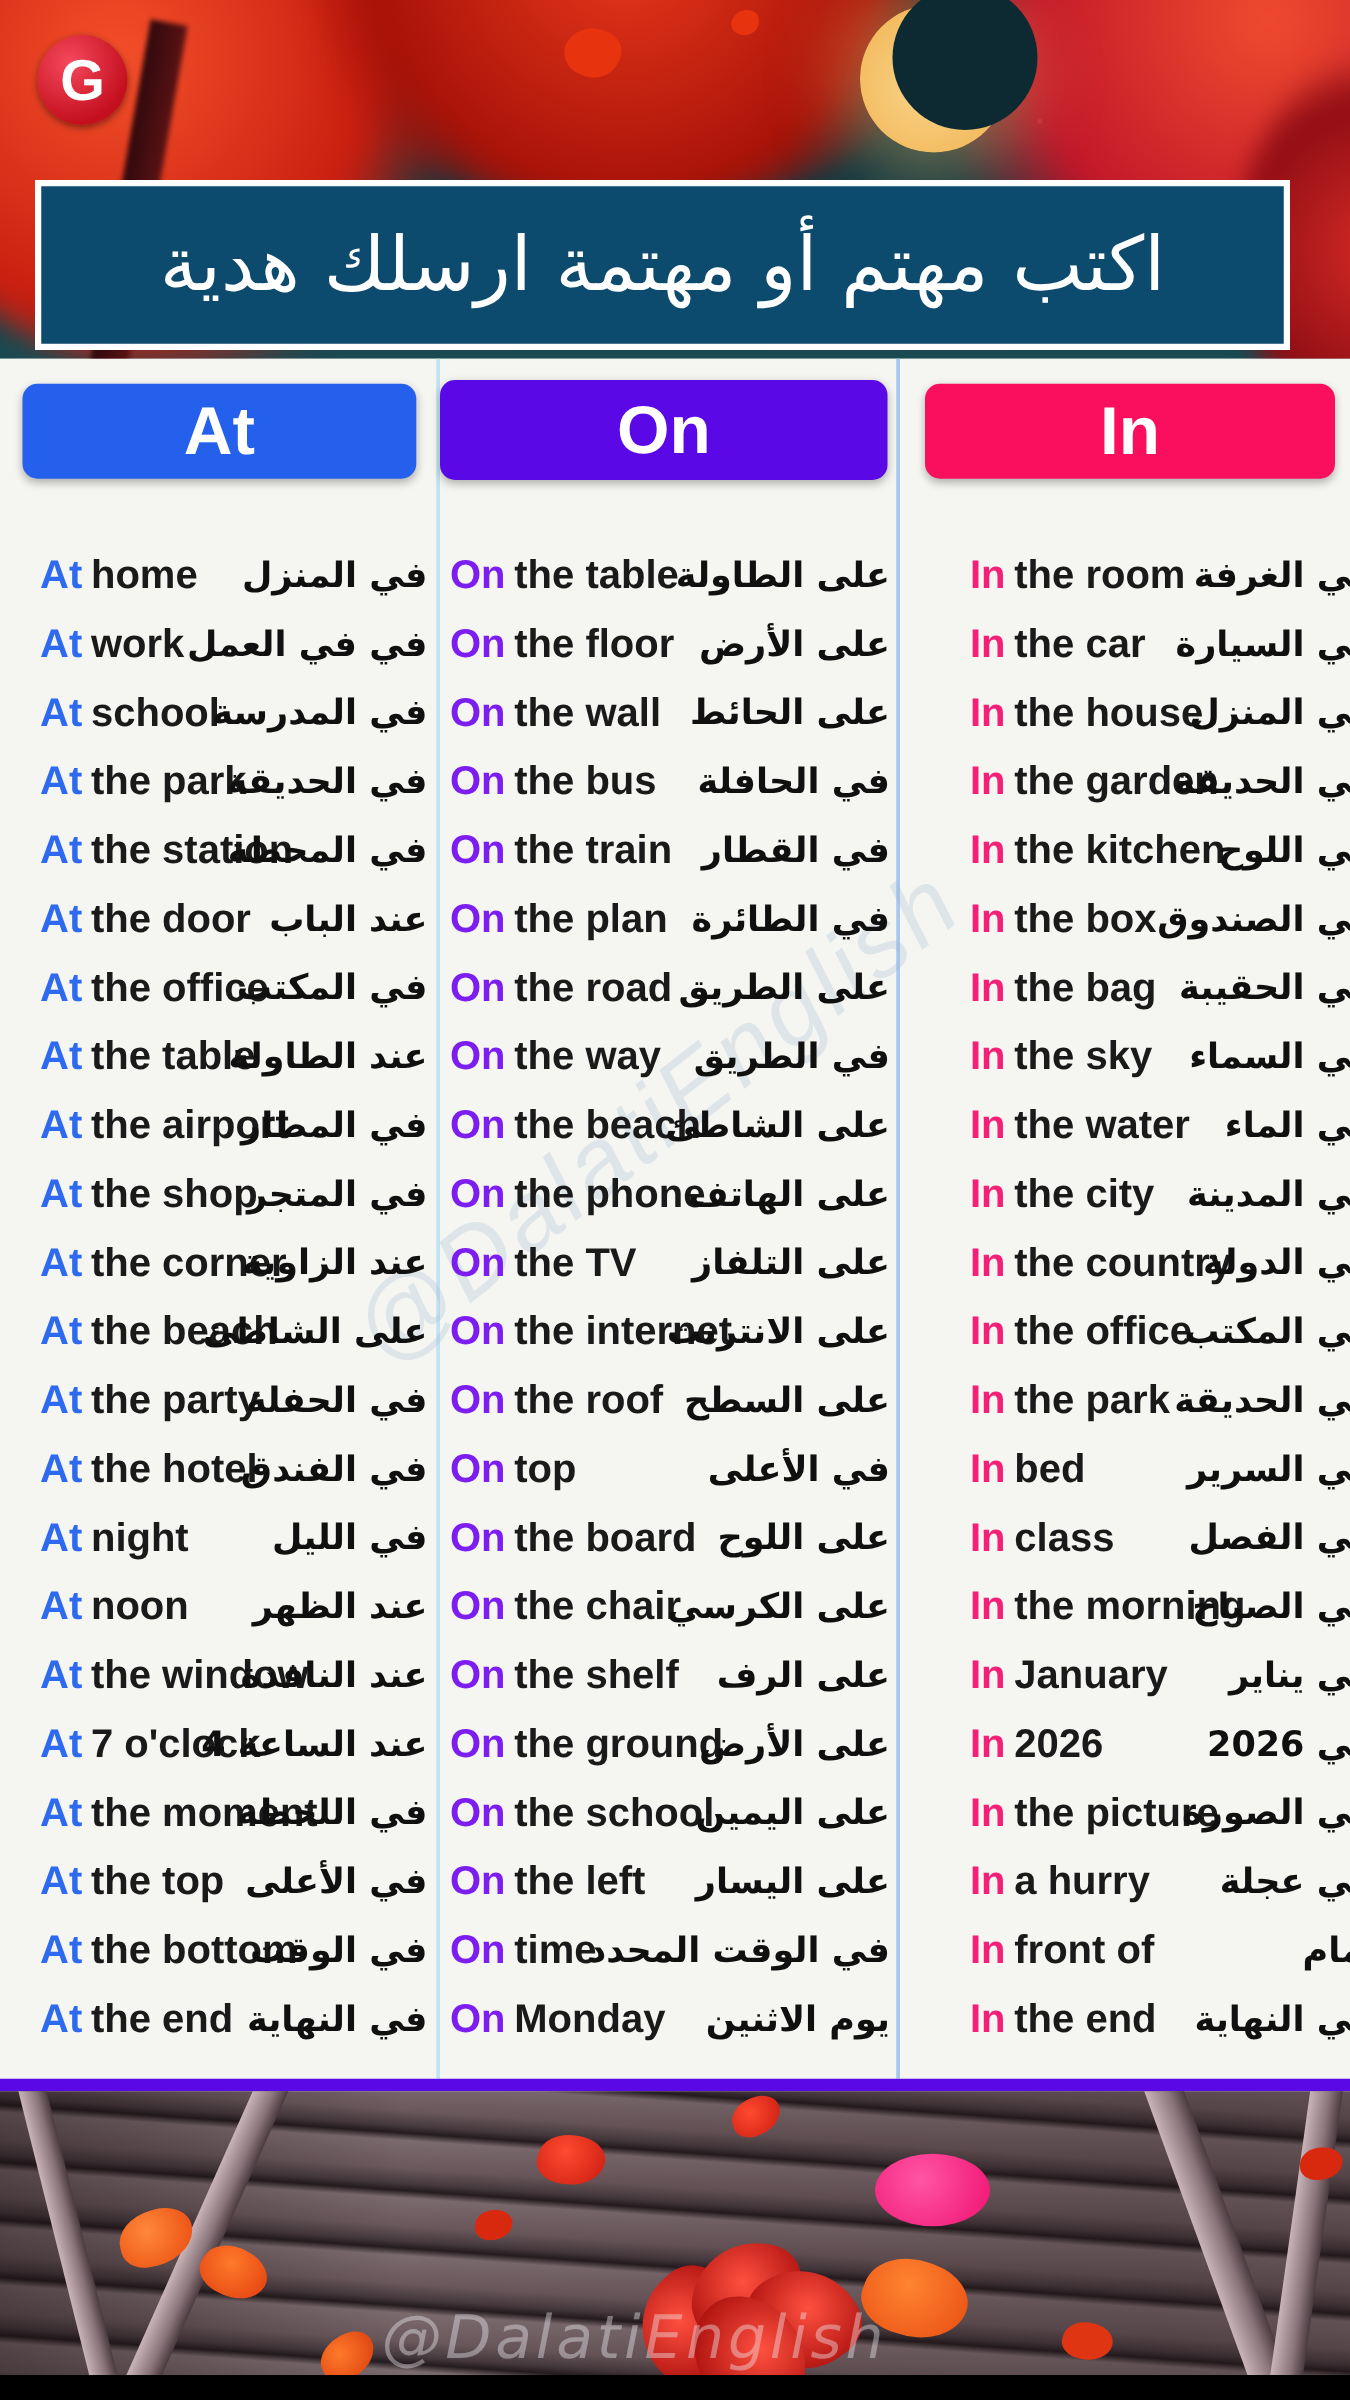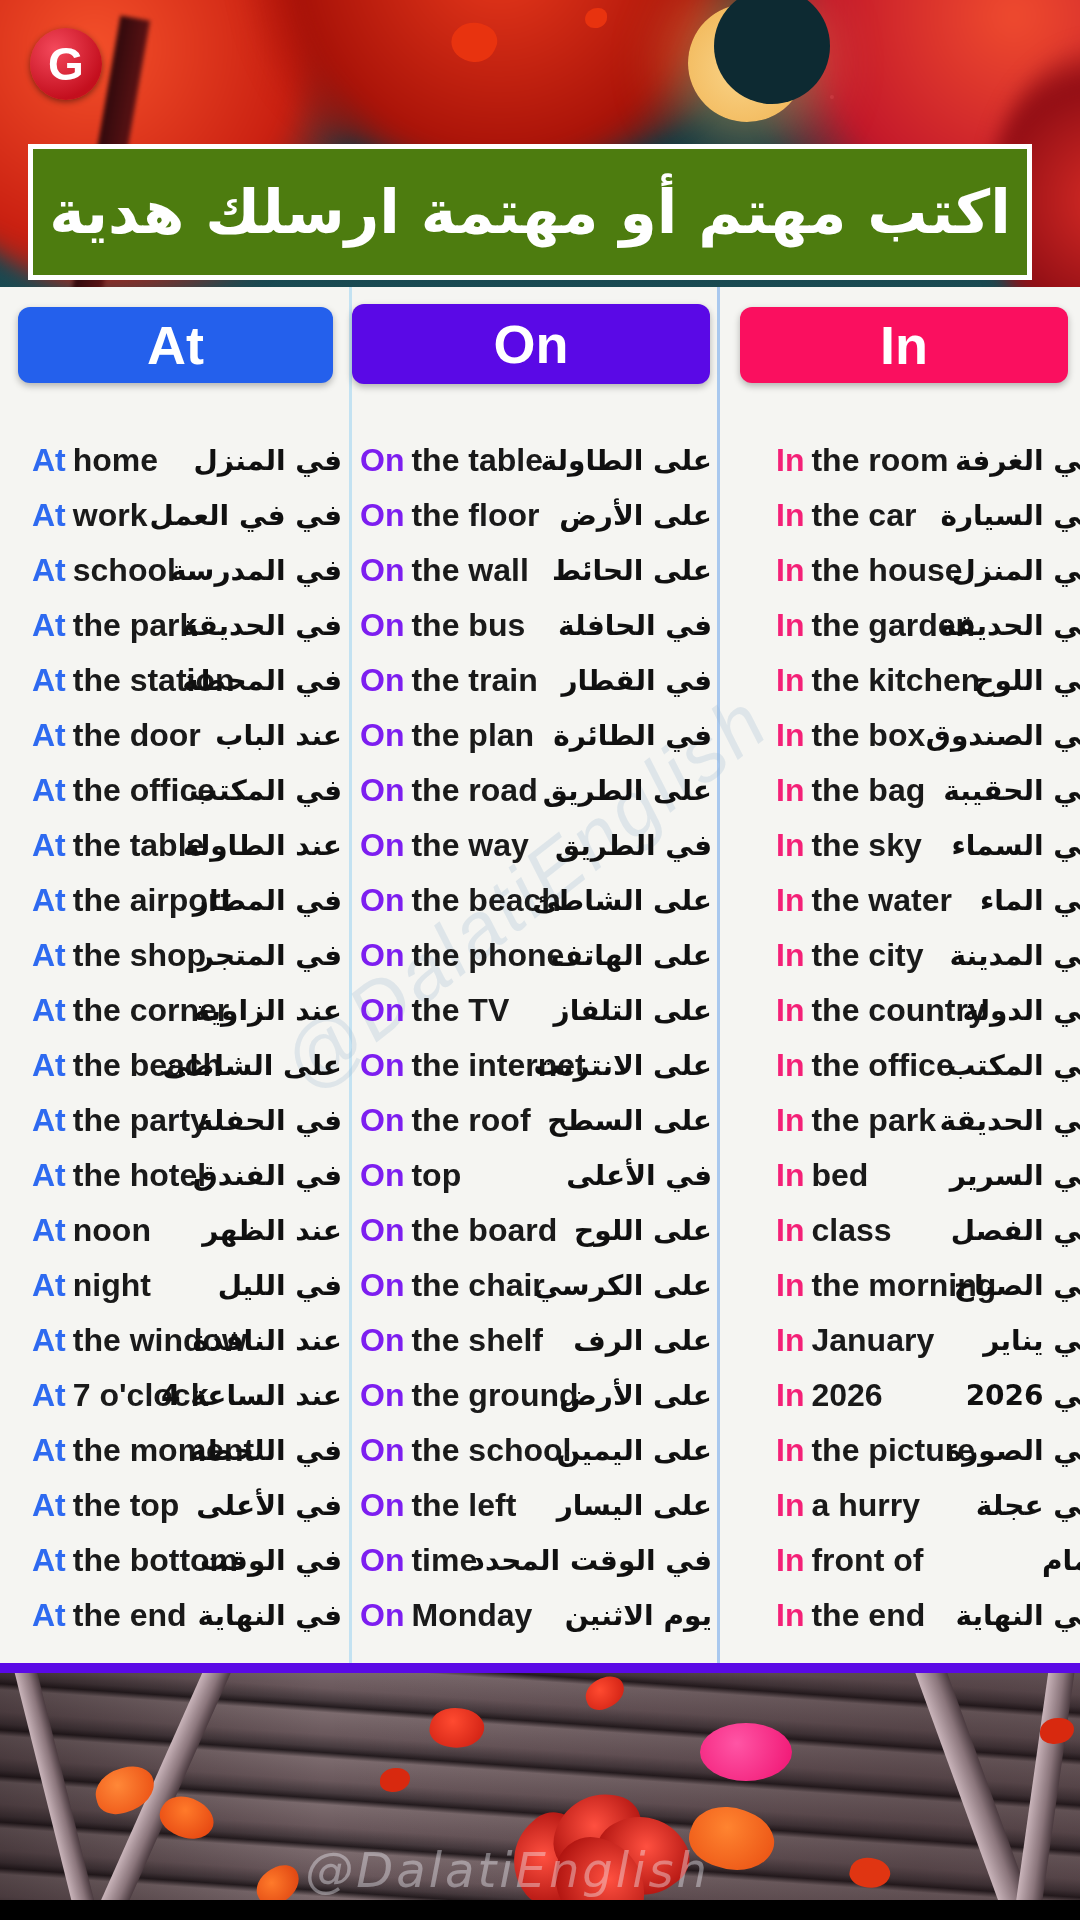--- a/index.html
+++ b/index.html
@@ -26,22 +26,22 @@
   #trunk{position:absolute;left:96px;top:16px;width:30px;height:280px;background:linear-gradient(90deg,#30090c,#5a1214);transform:rotate(10deg);filter:blur(2px);}
   .leaf{position:absolute;background:#e8330f;border-radius:60% 40% 55% 45%;}
   #leaf1{left:452px;top:22px;width:44px;height:40px;transform:rotate(25deg);}
   #leaf2{left:585px;top:8px;width:22px;height:20px;}
   
   .logo{position:absolute;left:30px;top:28px;width:72px;height:72px;border-radius:50%;
     background:radial-gradient(circle at 35% 30%,#f4495c,#c40f1e 72%);
     display:flex;align-items:center;justify-content:center;box-shadow:0 2px 6px rgba(0,0,0,.45);}
   .logo span{color:#fff;font-size:46px;font-weight:bold;}
   
-  .banner{position:absolute;left:28px;top:144px;width:1004px;height:136px;background:#4d7c0f;
-    border:5px solid #fff;box-sizing:border-box;display:flex;align-items:center;justify-content:center;font-weight:bold;}
+  .banner{position:absolute;left:28px;top:144px;width:1004px;height:136px;background:#0c4a6e;
+    border:5px solid #fff;box-sizing:border-box;display:flex;align-items:center;justify-content:center;}
   .banner .txt{color:#fff;font-size:60px;direction:rtl;white-space:nowrap;font-family:"DejaVu Sans",sans-serif;}
   
   .panel{position:absolute;left:0;top:287px;width:1080px;height:1376px;background:#f5f5f2;}
   .divider{position:absolute;top:0;width:3px;height:100%;}
   #div1{left:349px;}
   #div2{left:717px;}
   .header{position:absolute;border-radius:12px;display:flex;align-items:center;justify-content:center;
     color:#fff;font-weight:bold;font-size:54px;box-shadow:0 3px 7px rgba(0,0,0,.28);}
   .rows{position:absolute;top:145px;}
   #rows-at{left:32px;width:310px;}
@@ -178,26 +178,26 @@
       </div>
       <div class="row">
         <span class="en"><span class="prefix" style="color: rgb(46, 106, 240);">At</span><span>the party</span></span>
         <span class="ar" dir="rtl">في الحفلة</span>
       </div>
       <div class="row">
         <span class="en"><span class="prefix" style="color: rgb(46, 106, 240);">At</span><span>the hotel</span></span>
         <span class="ar" dir="rtl">في الفندق</span>
       </div>
       <div class="row">
+        <span class="en"><span class="prefix" style="color: rgb(46, 106, 240);">At</span><span>night</span></span>
+        <span class="ar" dir="rtl">في الليل</span>
+      </div>
+      <div class="row">
         <span class="en"><span class="prefix" style="color: rgb(46, 106, 240);">At</span><span>noon</span></span>
         <span class="ar" dir="rtl">عند الظهر</span>
-      </div>
-      <div class="row">
-        <span class="en"><span class="prefix" style="color: rgb(46, 106, 240);">At</span><span>night</span></span>
-        <span class="ar" dir="rtl">في الليل</span>
       </div>
       <div class="row">
         <span class="en"><span class="prefix" style="color: rgb(46, 106, 240);">At</span><span>the window</span></span>
         <span class="ar" dir="rtl">عند النافذة</span>
       </div>
       <div class="row">
         <span class="en"><span class="prefix" style="color: rgb(46, 106, 240);">At</span><span>7 o'clock</span></span>
         <span class="ar" dir="rtl">عند الساعة 4</span>
       </div>
       <div class="row">

